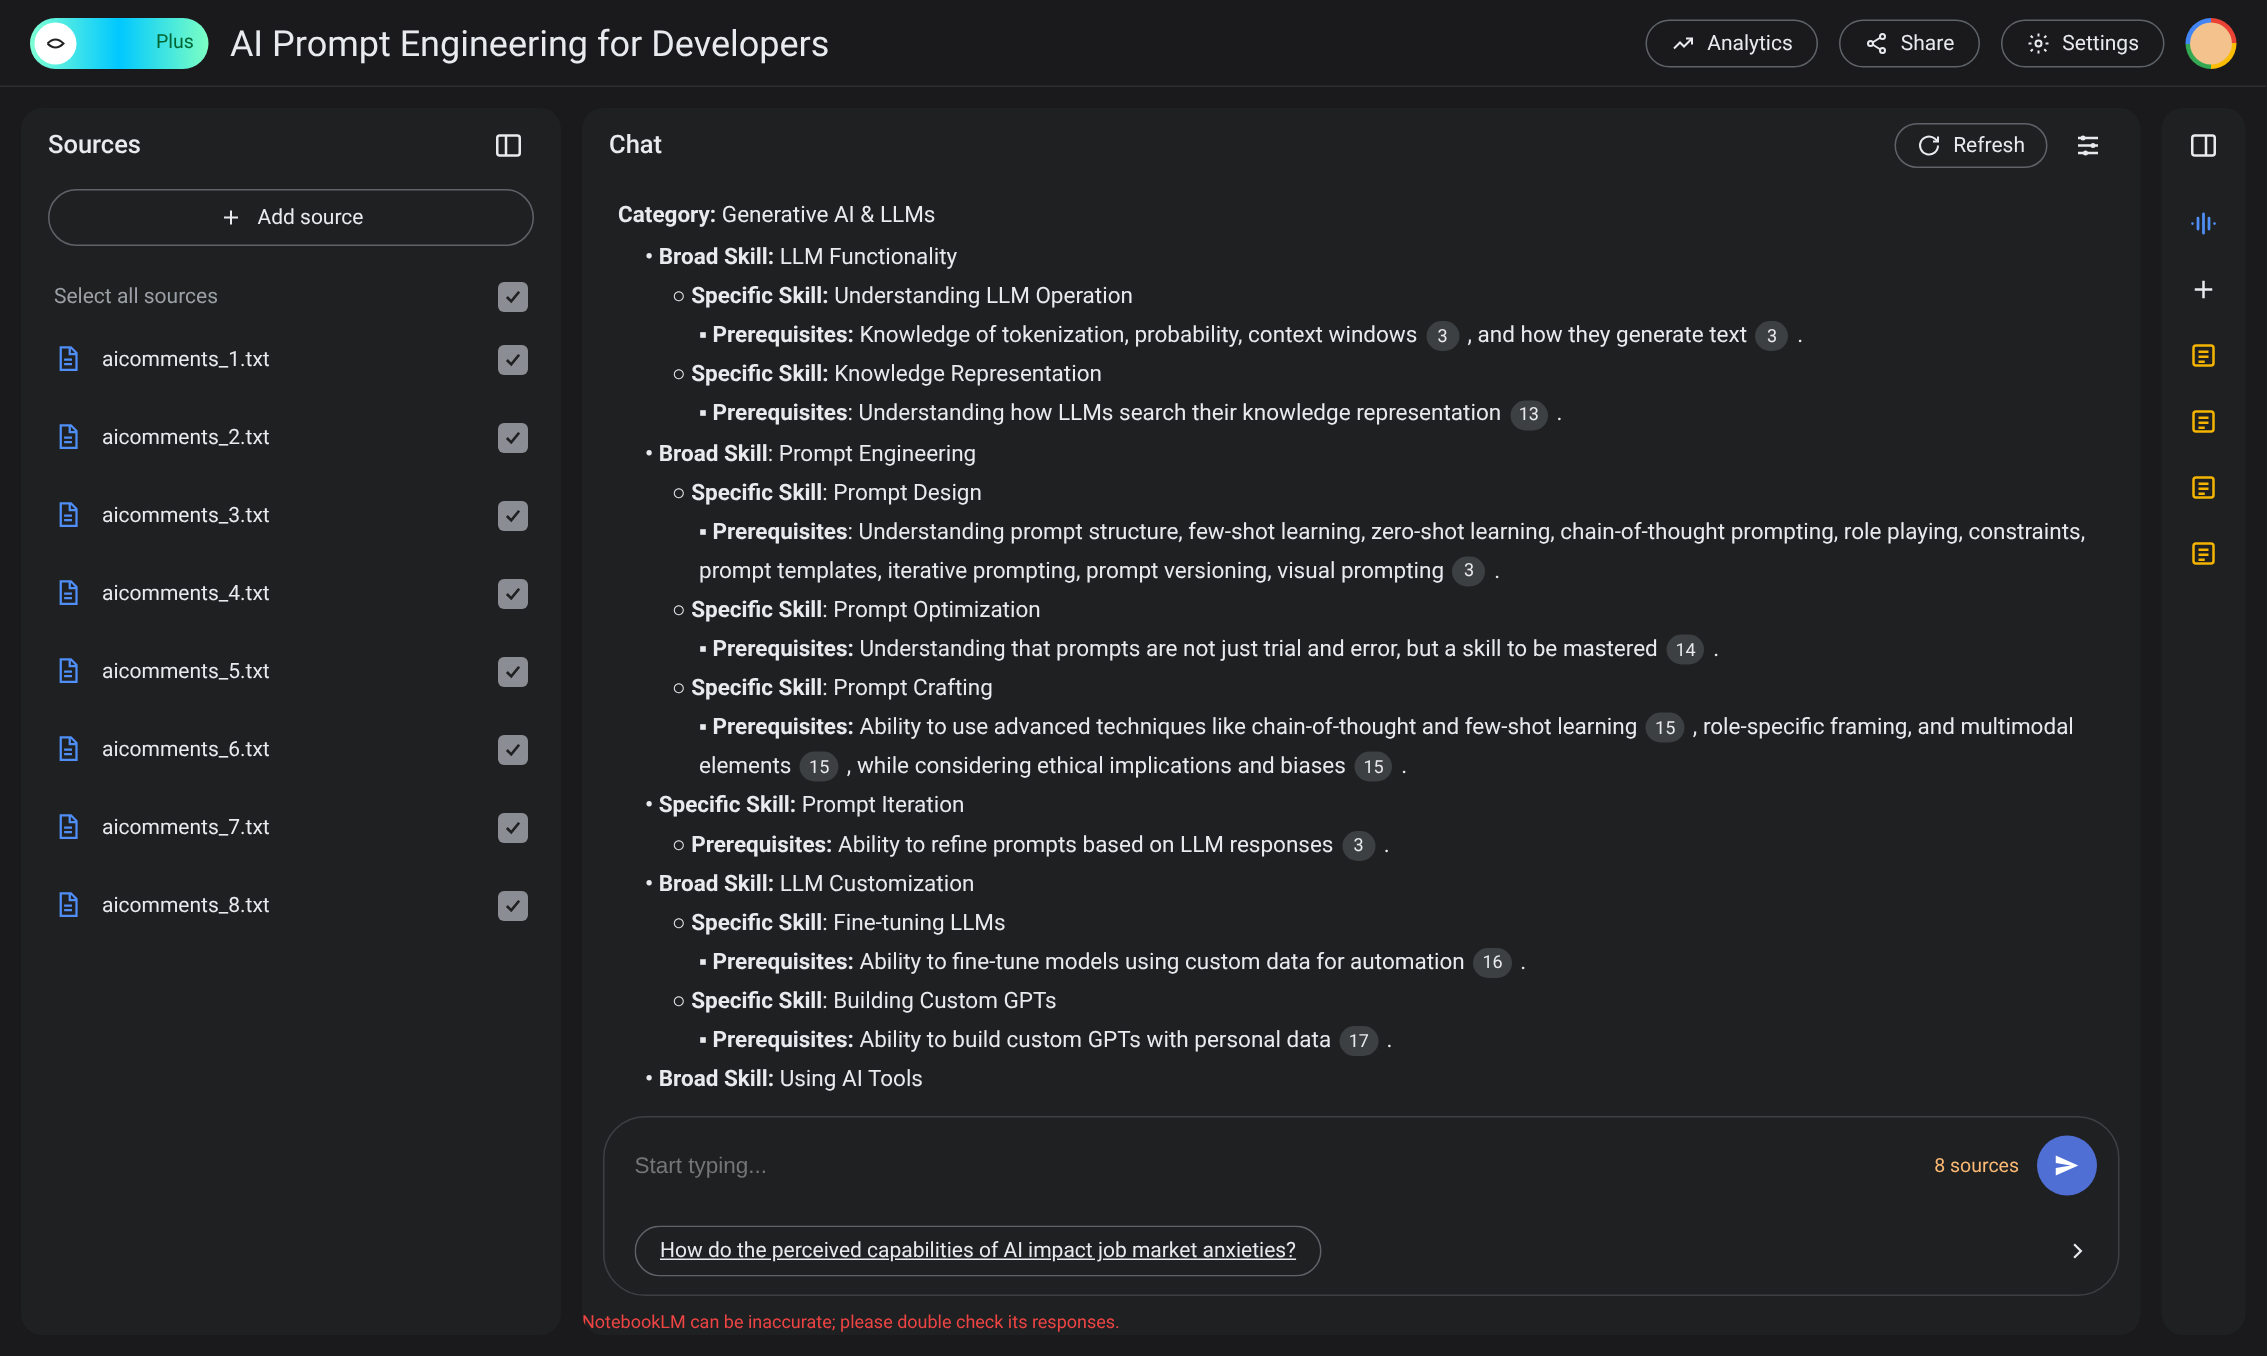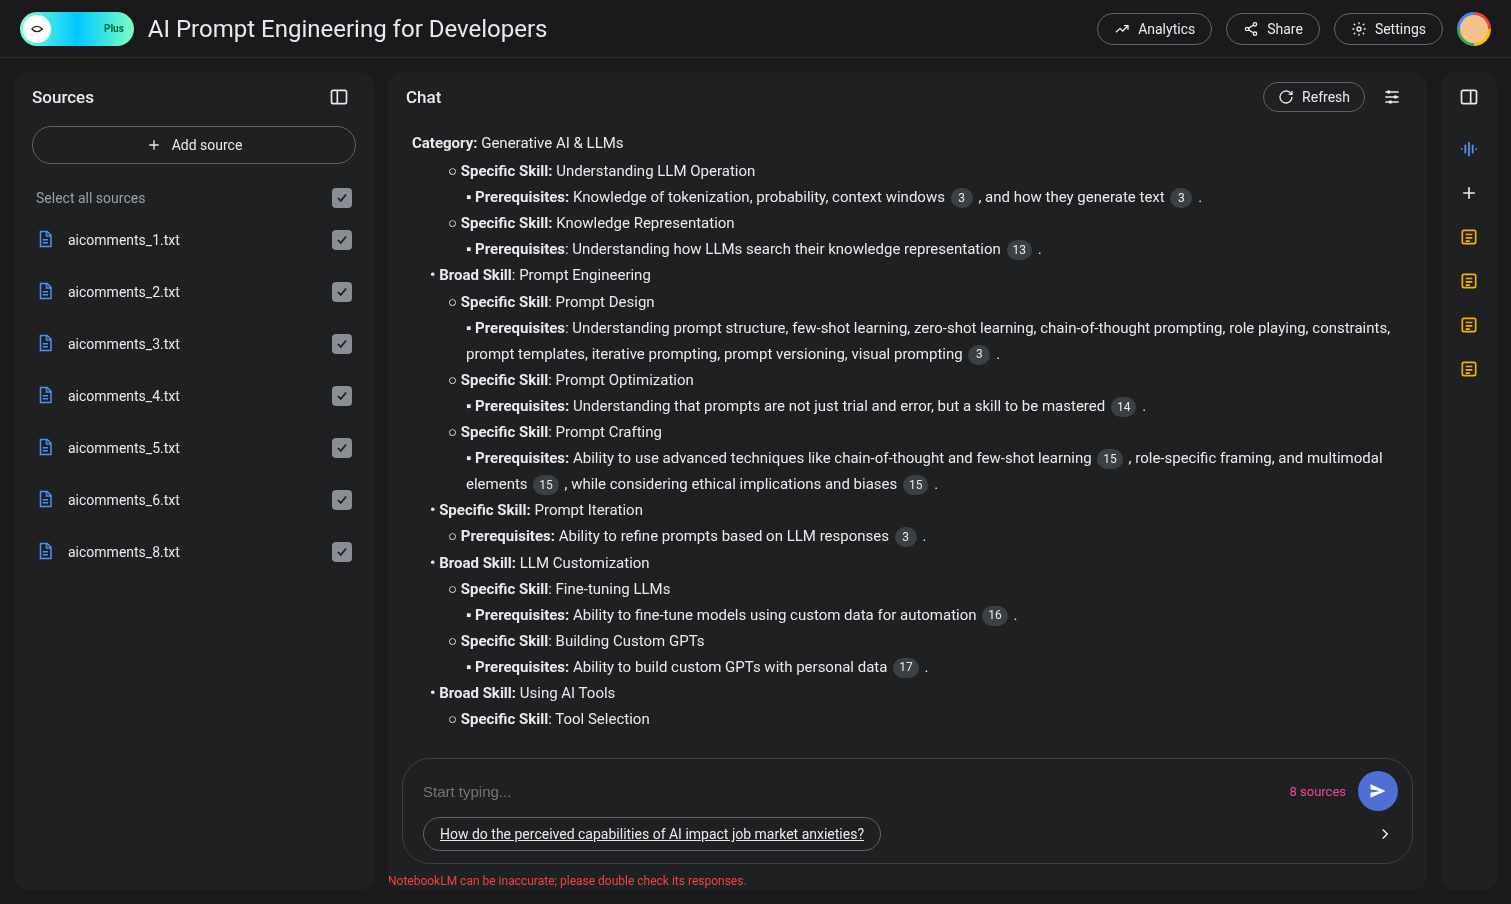--- a/index.html
+++ b/index.html
@@ -31,21 +31,21 @@
   border-radius: 20px;
   padding: 3px 10px 3px 3px;
   gap: 6px;
 }
 .logo-circle {
   width: 28px; height: 28px; border-radius: 50%;
   background: #fff;
   display:flex;align-items:center;justify-content:center;
   font-weight: 700; color:#222;
 }
-.logo-plus { color:#063; font-weight:700; font-size:10px;padding-left:47px; }
+.logo-plus { color:#063; font-weight:400; font-size:13px;padding-left:47px; }
 .page-title { font-size: 24px; font-weight: 400; color:#e8eaed; }
 .topbar-spacer { flex: 1; }
 .top-btn {
   display:flex;align-items:center;gap:8px;
   border:1px solid #5f6368; border-radius:20px;
   padding:7px 16px; cursor:pointer; color:#e8eaed;
   background:transparent; font-size:14px;
 }
 .avatar {
   width:34px;height:34px;border-radius:50%;
@@ -118,28 +118,28 @@
 .cite {
   display:inline-flex;align-items:center;justify-content:center;
   min-width:22px;height:20px;padding:0 6px;background:#3c4043;
   border-radius:10px;font-size:12px;color:#e8eaed;margin:0 2px;
   vertical-align:middle;
 }
 
 
 .chat-input-wrap {
   margin:8px 14px 6px; border:1px solid #3c4043; border-radius:28px;
-  padding:12px 14px 12px 20px; display:flex;flex-direction:column;gap:6px;
+  padding:12px 14px 12px 20px; display:flex;flex-direction:column;gap:20px;
 }
 .chat-input-row{display:flex;align-items:center;gap:12px;}
 .chat-input {
   flex:1;background:transparent;border:none;outline:none;
   color:#e8eaed;font-size:15px;
 }
-.src-count{color:#ec4899;font-size:13px;}
+.src-count{color:#fdba74;font-size:13px;}
 .send-btn{
   width:40px;height:40px;border-radius:50%;background:#4f6fd4;
   display:flex;align-items:center;justify-content:center;cursor:pointer;
 }
 .suggestions{display:flex;gap:10px;overflow:hidden;align-items:center;position:relative;}
 .sugg-chip{
   border:1px solid #5f6368;border-radius:20px;padding:8px 16px;
   white-space:nowrap;font-size:14px;cursor:pointer;text-decoration:underline;
 }
 .sugg-arrow{position:absolute;right:0;background:#1f2022;padding:4px;}
@@ -318,20 +318,35 @@
             </span>
           </div>
           <div class="source-row">
     <span class="file-icon">
       <svg width="18" height="22" viewBox="0 0 24 24" fill="none">
                 <path d="M6 2h9l5 5v15H6V2z" stroke="currentColor" stroke-width="2"></path>
                 <path d="M14 2v6h6" stroke="currentColor" stroke-width="2"></path>
                 <path d="M9 13h7M9 17h7" stroke="currentColor" stroke-width="2"></path>
               </svg>
     </span>
+    <span class="source-name">aicomments_7.txt</span>
+    <span class="chk">
+              <svg width="14" height="14" viewBox="0 0 24 24">
+                <path d="M5 12l5 5 9-11" stroke="#1f2022" stroke-width="3" fill="none"></path>
+              </svg>
+            </span>
+          </div>
+          <div class="source-row">
+    <span class="file-icon">
+      <svg width="18" height="22" viewBox="0 0 24 24" fill="none">
+                <path d="M6 2h9l5 5v15H6V2z" stroke="currentColor" stroke-width="2"></path>
+                <path d="M14 2v6h6" stroke="currentColor" stroke-width="2"></path>
+                <path d="M9 13h7M9 17h7" stroke="currentColor" stroke-width="2"></path>
+              </svg>
+    </span>
     <span class="source-name">aicomments_8.txt</span>
     <span class="chk">
               <svg width="14" height="14" viewBox="0 0 24 24">
                 <path d="M5 12l5 5 9-11" stroke="#1f2022" stroke-width="3" fill="none"></path>
               </svg>
             </span>
           </div>
         </div>
     </div>
   </div>
@@ -353,20 +368,21 @@
             <circle cx="8" cy="6" r="2" fill="currentColor"></circle>
             <circle cx="16" cy="12" r="2" fill="currentColor"></circle>
             <circle cx="10" cy="18" r="2" fill="currentColor"></circle>
           </svg>
       </div>
     </div>
 
     <div class="chat-body">
       <div class="cat"><strong>Category:</strong> <span>Generative AI &amp; LLMs</span></div>
 
+      <div class="bs bullet-dot"><strong>Broad Skill:</strong> <span>LLM Functionality</span></div>
       <div class="ss bullet-circ"><strong>Specific Skill:</strong> <span>Understanding LLM Operation</span></div>
       <div class="pr bullet-sq"><strong>Prerequisites:</strong> <span>Knowledge of tokenization, probability, context windows</span> <span class="cite">3</span> <span>, and how they generate text</span> <span class="cite">3</span> <span>.</span></div>
       <div class="ss bullet-circ"><strong>Specific Skill:</strong> <span>Knowledge Representation</span></div>
       <div class="pr bullet-sq"><strong>Prerequisites</strong><span>: Understanding how LLMs search their knowledge representation</span> <span class="cite">13</span> <span>.</span></div>
 
       <div class="bs bullet-dot"><strong>Broad Skill</strong><span>: Prompt Engineering</span></div>
       <div class="ss bullet-circ"><strong>Specific Skill</strong><span>: Prompt Design</span></div>
       <div class="pr bullet-sq"><strong>Prerequisites</strong><span>: Understanding prompt structure, few-shot learning, zero-shot learning, chain-of-thought prompting, role playing, constraints, prompt templates, iterative prompting, prompt versioning, visual prompting</span> <span class="cite">3</span> <span>.</span></div>
       <div class="ss bullet-circ"><strong>Specific Skill</strong><span>: Prompt Optimization</span></div>
       <div class="pr bullet-sq"><strong>Prerequisites:</strong> <span>Understanding that prompts are not just trial and error, but a skill to be mastered</span> <span class="cite">14</span> <span>.</span></div>

